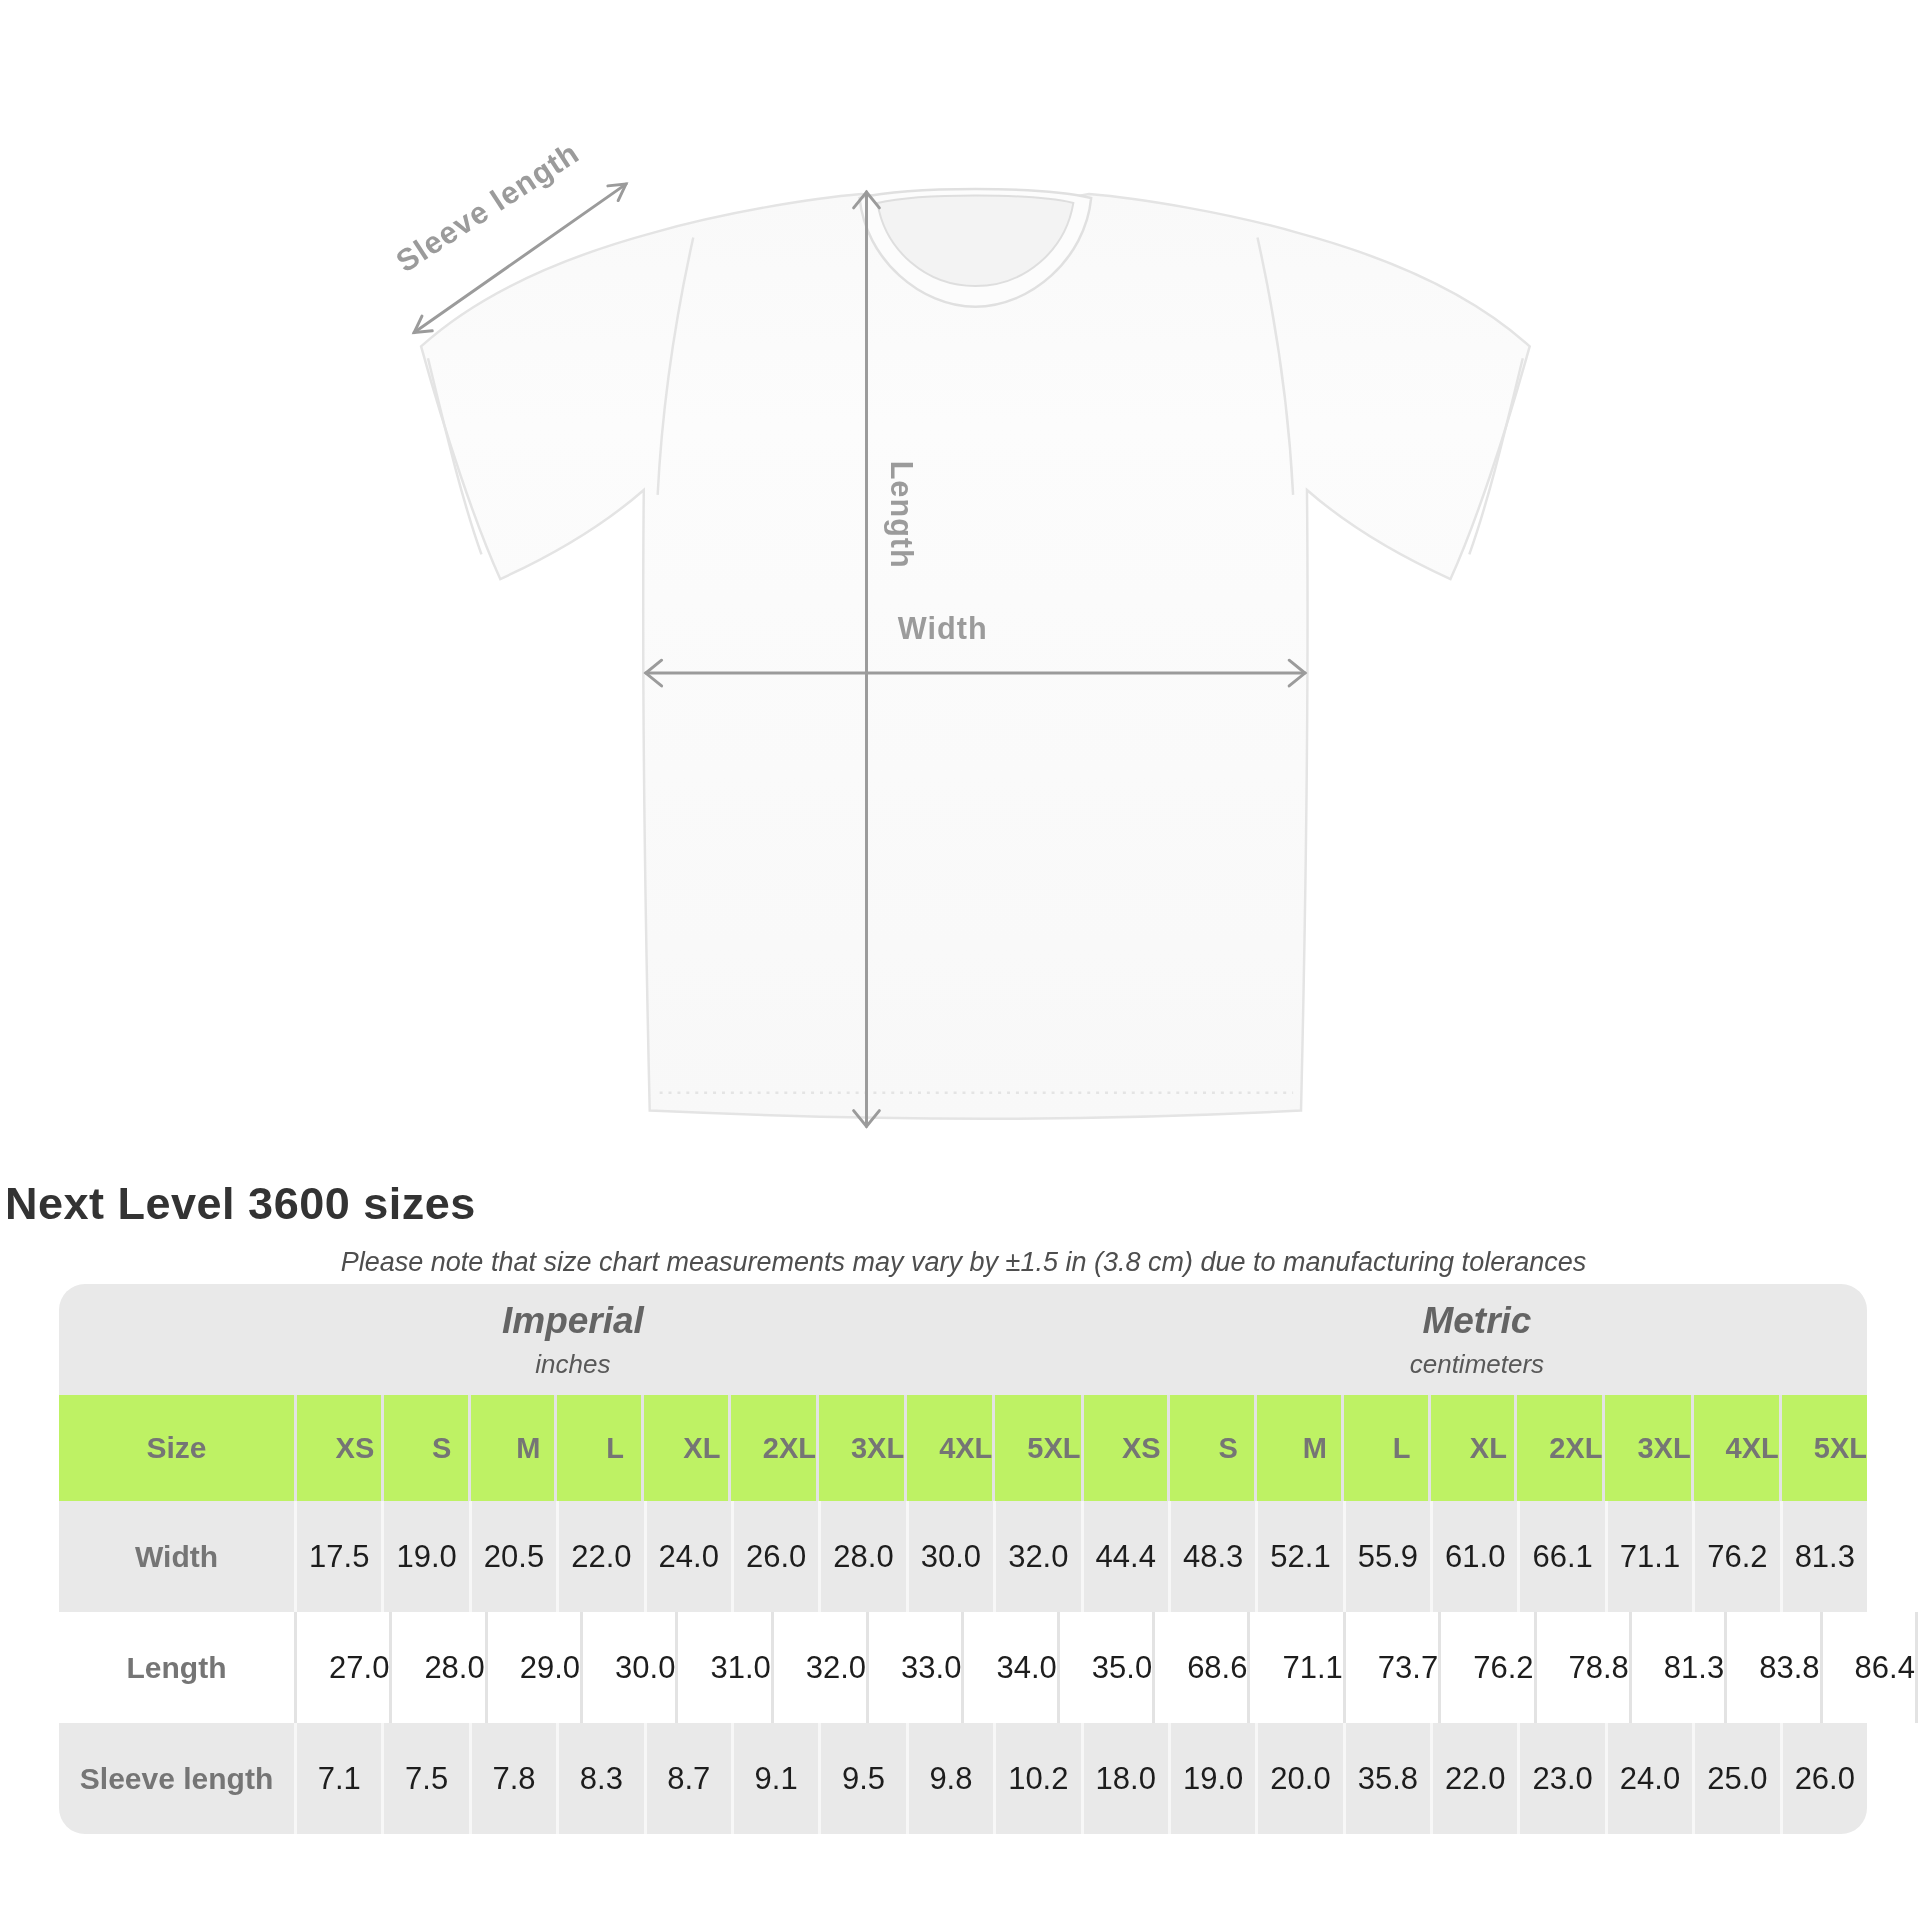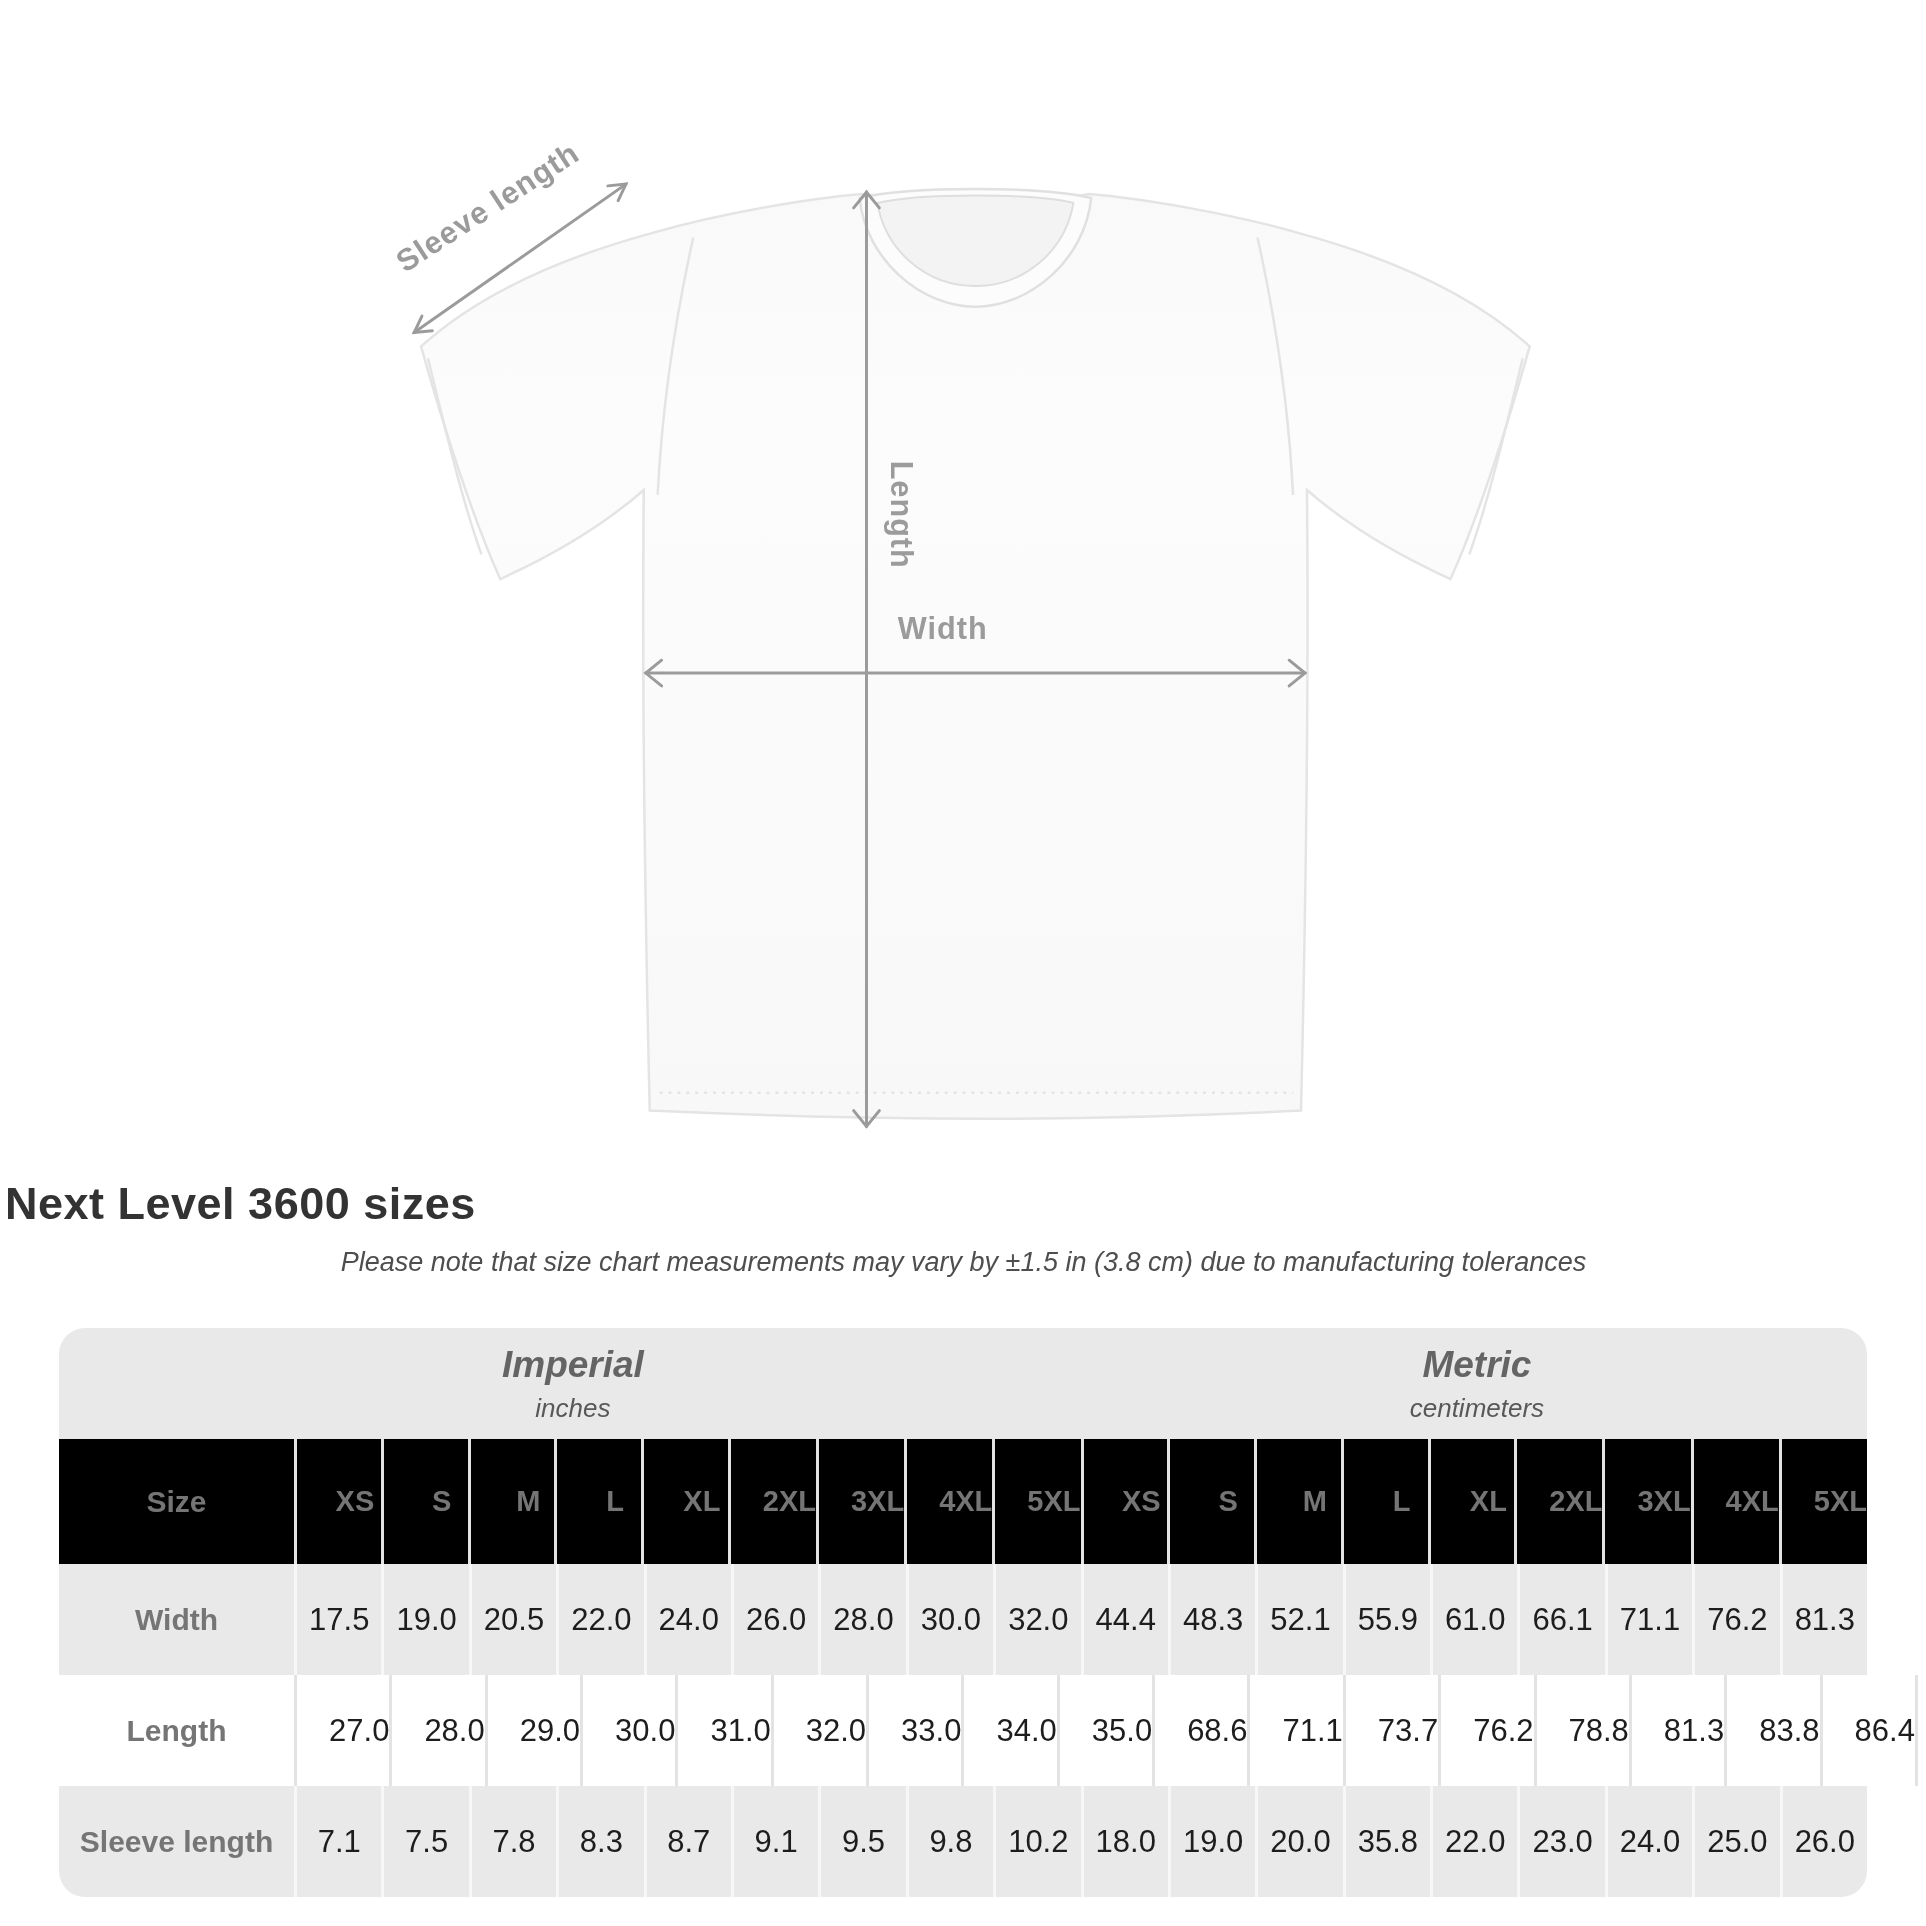--- a/index.html
+++ b/index.html
@@ -11,39 +11,39 @@
 
   .title {
     position:absolute; top:1178px; left:5px; width:100%; text-align:left;
     font-size:45px; font-weight:700; color:#333333; letter-spacing:0.5px;
   }
   .subtitle {
     position:absolute; top:1247px; left:0; width:100%; text-align:center;
     font-size:27px; font-style:italic; color:#4e4e4e;
   }
 
-  .size-table { position:absolute; left:59px; top:1328px; width:1808px; }
+  .size-table { position:absolute; left:59px; top:1284px; width:1808px; }
 
   .band {
     display:flex; height:111px; background:#e9e9e9;
     border-radius:26px 26px 0 0;
   }
   .band .group {
     display:flex; flex-direction:column; align-items:center;
     justify-content:center; gap:7px;
   }
   .group-imperial { width:56.85%; }
   .group-metric  { width:43.15%;text-align:right; }
   .group-name { font-size:37px; font-weight:700; font-style:italic; color:#646464; }
   .group-unit { font-size:26px; font-style:italic; color:#585858; }
 
   .trow { display:grid; grid-template-columns:13% repeat(18, 1fr); }
   .trow.light  { background:#ffffff; height:111px; }
   .trow.shaded { background:#e9e9e9; height:111px; }
-  .trow.header-row { height:125px; background:#000000; }
+  .trow.header-row { height:106px; background:#bef264; }
   .trow.last { border-radius:0 0 26px 26px; overflow:hidden; }
 
   .cell {
     display:flex; align-items:center; justify-content:center;
     box-sizing:border-box;
   }
   .trow.light .cell + .cell,
   .trow.header-row .cell + .cell { border-left:3px solid #e3e3e3;padding-left:32px; }
   .trow.shaded .cell + .cell { border-left:3px solid #f7f7f7; }
 

